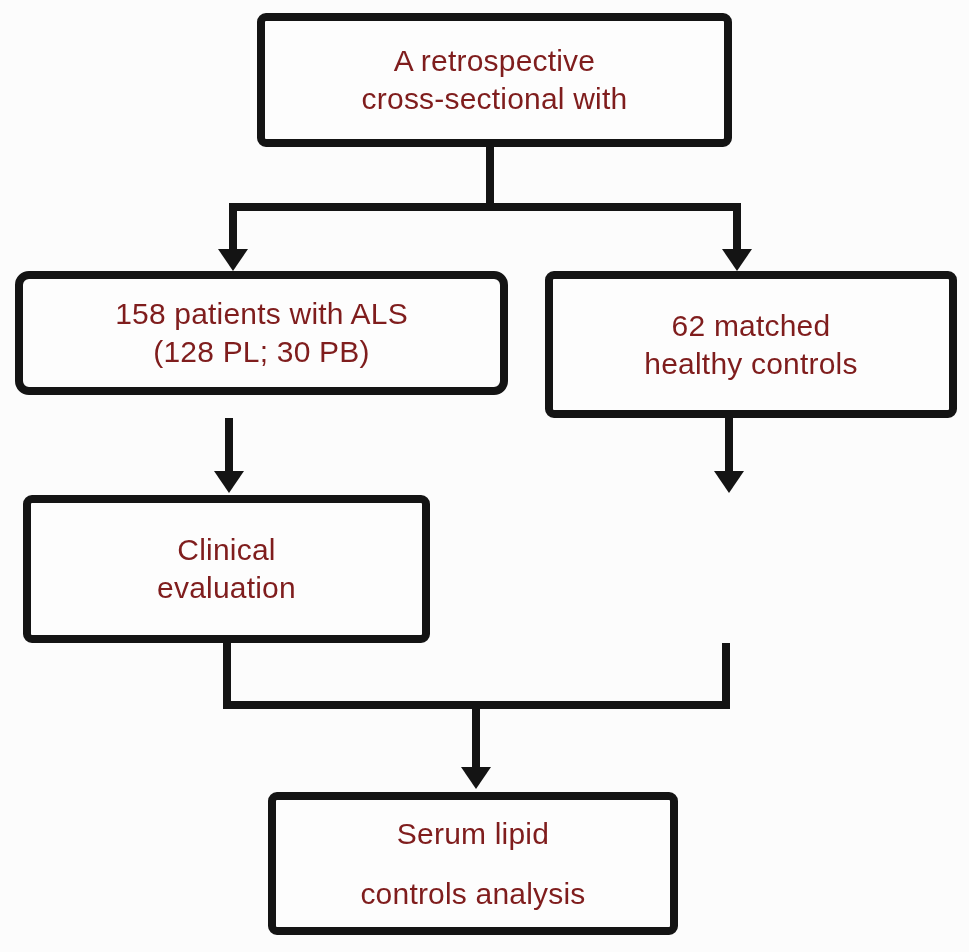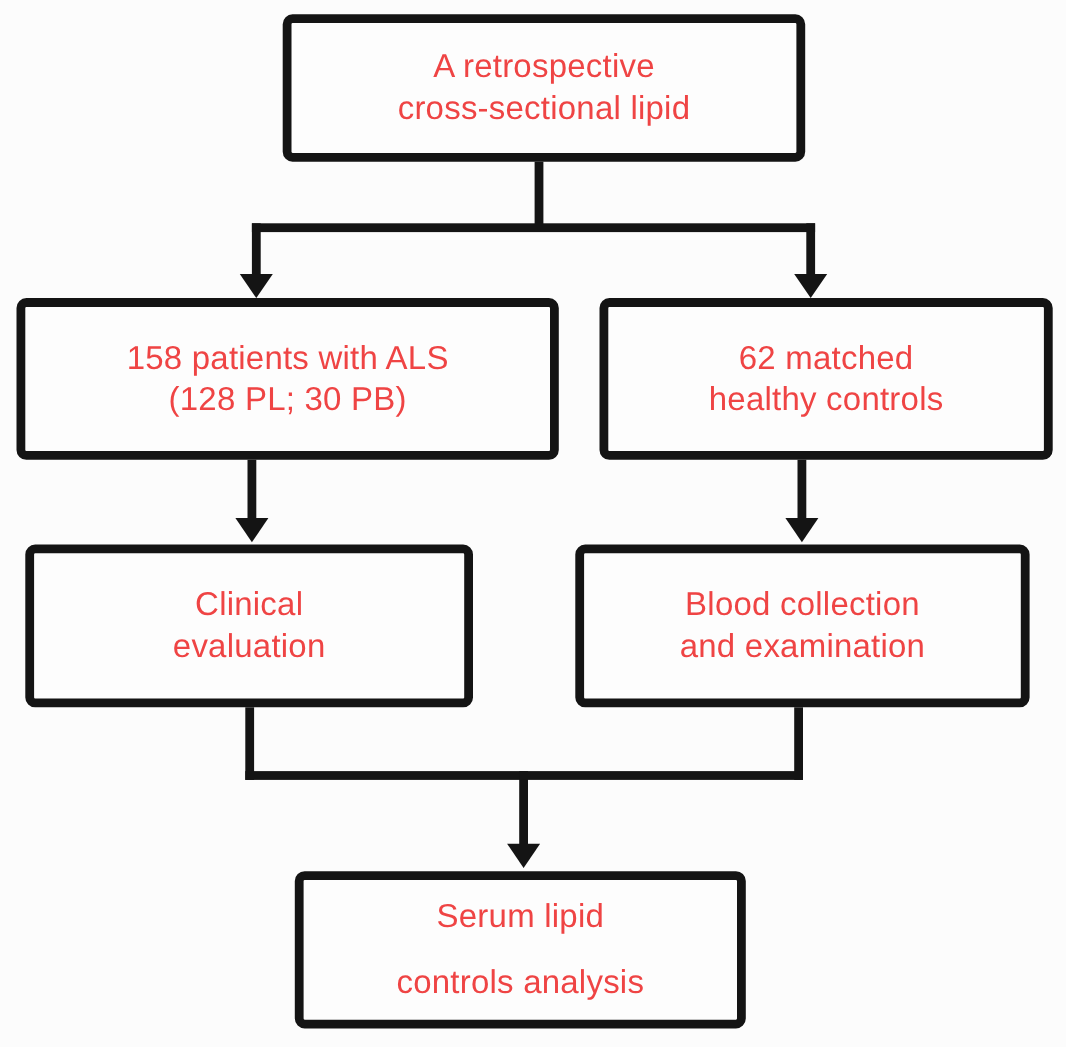--- a/index.html
+++ b/index.html
@@ -6,21 +6,21 @@
     margin: 0;
     padding: 0;
     background: #fcfcfc;
   }
   .canvas {
     position: relative;
     width: 969px;
     height: 952px;
     background: #fcfcfc;
     font-family: "Liberation Sans", sans-serif;
-    color: #ef4444;
+    color: #7f1d1d;
     overflow: hidden;
   }
   .node {
     position: absolute;
     box-sizing: border-box;
     border: 8px solid #141414;
     border-radius: 9px;
     background: #fdfdfd;
     display: flex;
     flex-direction: column;
@@ -38,21 +38,21 @@
   .arrow-head {
     position: absolute;
     width: 0; height: 0;
     border-left: 15px solid transparent;
     border-right: 15px solid transparent;
     border-top: 22px solid #141414;
   }
 
   
   #node-study    { left: 257px; top: 13px;  width: 475px; height: 134px; }
-  #node-patients { left: 15px;  top: 271px; width: 493px; height: 147px; }
+  #node-patients { left: 15px;  top: 271px; width: 493px; height: 124px; border-radius: 14px; }
   #node-controls { left: 545px; top: 271px; width: 412px; height: 147px; }
   #node-clinical { left: 23px;  top: 495px; width: 407px; height: 148px; }
   #node-blood    { left: 523px; top: 495px; width: 413px; height: 148px; }
   #node-serum    { left: 268px; top: 792px; width: 410px; height: 143px; gap: 22px; }
 
   
   #study-drop        { left: 486px; top: 147px; height: 58px; }
   #branch-line       { left: 229px; top: 203px; width: 512px; }
   #branch-left-drop  { left: 229px; top: 203px; height: 48px; }
   #branch-left-head  { left: 218px; top: 249px; }
@@ -88,41 +88,37 @@
   <div class="arrow-head" id="controls-head"></div>
 
   <div class="v-line" id="clinical-drop"></div>
   <div class="v-line" id="blood-drop"></div>
   <div class="h-line" id="merge-line"></div>
   <div class="v-line" id="final-drop"></div>
   <div class="arrow-head" id="final-head"></div>
 
   <div class="node" id="node-study">
     <span class="line">A retrospective</span>
-    <span class="line">cross-sectional lipid</span>
+    <span class="line">cross-sectional with</span>
   </div>
 
   <div class="node" id="node-patients">
     <span class="line">158 patients with ALS</span>
     <span class="line">(128 PL; 30 PB)</span>
   </div>
 
   <div class="node" id="node-controls">
     <span class="line">62 matched</span>
     <span class="line">healthy controls</span>
   </div>
 
   <div class="node" id="node-clinical">
     <span class="line">Clinical</span>
     <span class="line">evaluation</span>
   </div>
 
-  <div class="node" id="node-blood">
-    <span class="line">Blood collection</span>
-    <span class="line">and examination</span>
-  </div>
 
   <div class="node" id="node-serum">
     <span class="line">Serum lipid</span>
     <span class="line">controls analysis</span>
   </div>
 
 </div>
 
 </body></html>

